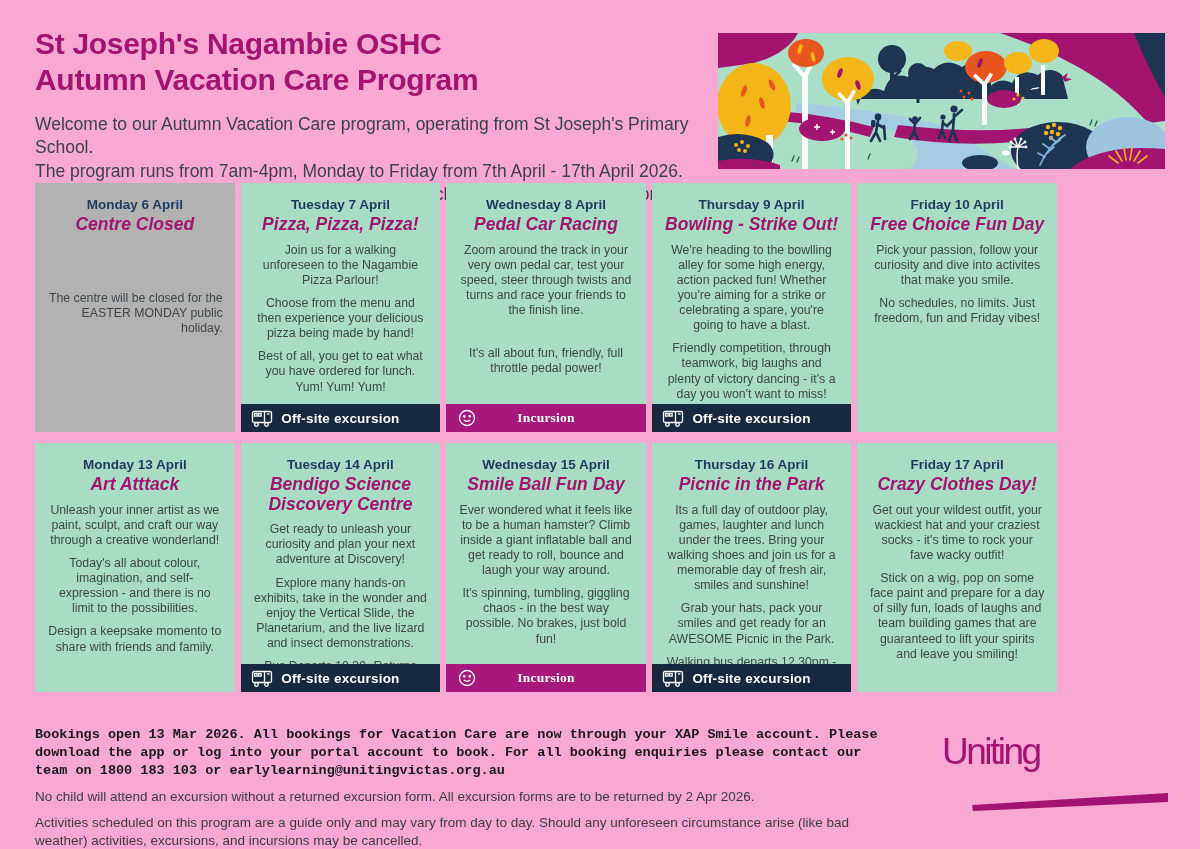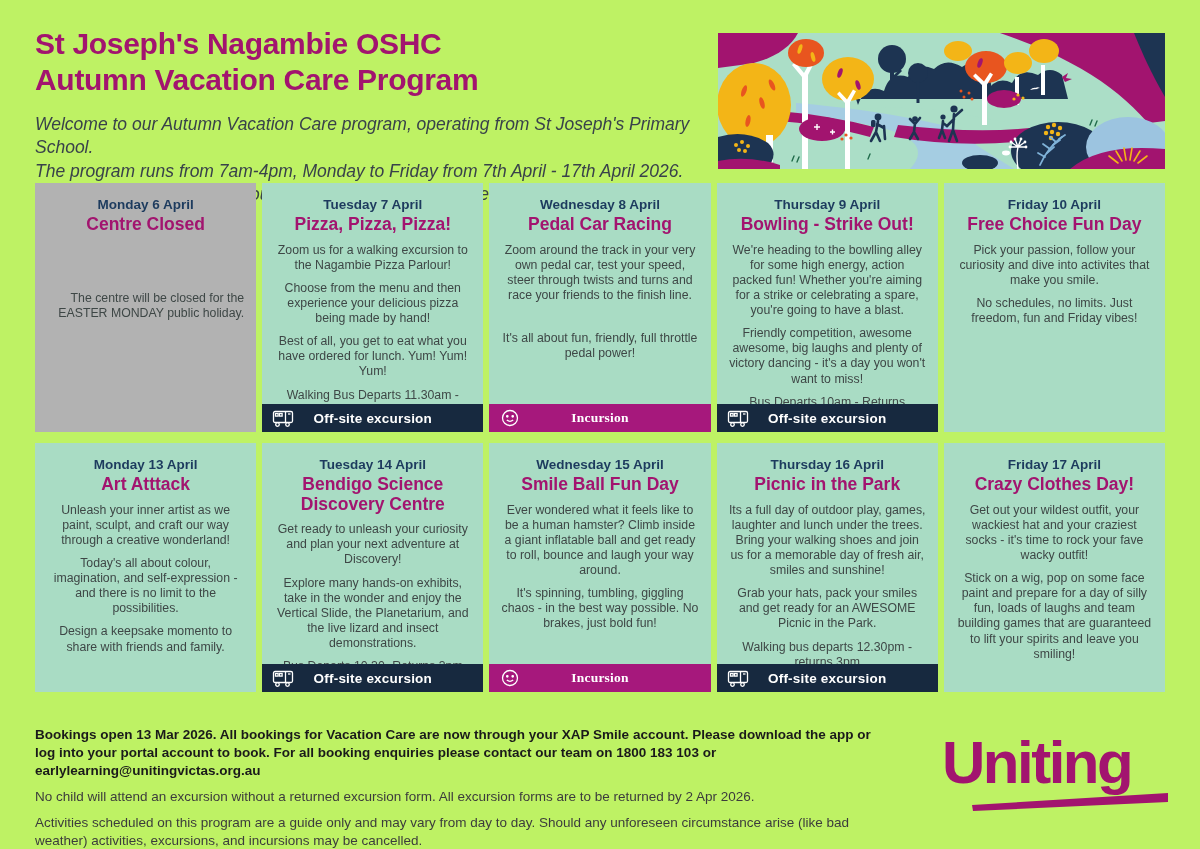--- a/index.html
+++ b/index.html
@@ -1,60 +1,60 @@
 <!DOCTYPE html>
 <html><head>
 <meta charset="utf-8">
 <style>
   * { margin:0; padding:0; box-sizing:border-box; }
   body { background:#e8e8e8; font-family:"Liberation Sans", sans-serif; }
   .page {
-    position:relative; width:1200px; height:849px; background:#bef264;
+    position:relative; width:1200px; height:849px; background:#f9a8d4;
     margin:0 auto; overflow:hidden;
     --magenta:#a2146f; --bar-magenta:#a6187c; --navy:#1d3b5e; --bar-navy:#17293f;
     --mint:#a9dcc4; --grey:#b2b2b2; --body-text:#3e4746;
   }
   .page-title {
     position:absolute; left:35px; top:26px;
     font-size:30px; font-weight:800; color:var(--magenta);
     line-height:1.2; letter-spacing:-0.3px;
   }
   .intro {
     position:absolute; left:35px; top:113px; width:690px;
-    font-size:17.5px; color:#39424a; line-height:1.33;font-style:italic;
+    font-size:17.5px; color:#39424a; line-height:1.33;
   }
   .illustration { position:absolute; left:718px; top:33px; width:447px; height:136px; }
 
   .cards {
-    position:absolute; left:35px; top:183px; width:1130px;
+    position:absolute; left:35px; top:183px; width:1022px;
     display:grid; grid-template-columns:repeat(5, 1fr);
     grid-auto-rows:249px; gap:11px 6px;
   }
   .card { position:relative; background:var(--mint); text-align:center; padding:10px 12px 30px; overflow:hidden; }
   .card.closed { background:var(--grey); }
   .card-date { font-size:13.5px; font-weight:700; color:var(--navy); margin-top:4px; }
-  .card-title { font-size:17.5px; font-weight:800; color:var(--magenta); line-height:1.12; margin-top:3px; }
+  .card-title { font-size:17.5px; font-weight:800; color:var(--magenta); line-height:1.12; margin-top:3px;font-style:italic; }
   .card-body p { font-size:12.3px; line-height:1.23; color:var(--body-text); margin:8px 0; }
   .card.closed .card-body { margin-top:56px;text-align:right; }
   .badge {
     position:absolute; left:0; right:0; bottom:0; height:28px;
     display:flex; align-items:center; justify-content:center;
     color:#fff; font-weight:700; font-size:13.5px; letter-spacing:0.2px;
   }
   .badge.excursion { background:var(--bar-navy); }
   .badge.incursion { background:var(--bar-magenta);font-family:Liberation Serif, serif; }
   .badge .bicon { position:absolute; left:10px; top:4px; width:22px; height:20px; }
 
   .notes { position:absolute; left:35px; top:726px; width:855px; color:#3c3c3c; }
   .notes p { font-size:13.5px; line-height:1.34; margin-bottom:8px; }
-  .notes p.bold { font-weight:700; color:#1a1a1a; }
+  .notes p.bold { font-weight:700; color:#1a1a1a;font-family:Liberation Mono, monospace; }
 
   .logo { position:absolute; left:942px; top:733px; width:228px; height:90px; }
   .logo-word {
-    font-size:60px; font-weight:700; color:var(--magenta);
+    font-size:37px; font-weight:400; color:var(--magenta);
     letter-spacing:-2.5px; line-height:1;
   }
   .logo-swoosh { position:absolute; left:28px; top:60px; width:198px; height:18px; }
 </style>
 </head>
 <body>
 
 <div class="page">
 
   <div class="page-title">
@@ -213,21 +213,21 @@
       <div class="card-title">Centre Closed</div>
       <div class="card-body">
         <p>The centre will be closed for the EASTER MONDAY public holiday.</p>
       </div>
     </div>
 
     <div class="card">
       <div class="card-date">Tuesday 7 April</div>
       <div class="card-title">Pizza, Pizza, Pizza!</div>
       <div class="card-body">
-        <p>Zoom us for a walking excursion to the Nagambie Pizza Parlour!</p>
+        <p>Join us for a walking unforeseen to the Nagambie Pizza Parlour!</p>
         <p>Choose from the menu and then experience your delicious pizza being made by hand!</p>
         <p>Best of all, you get to eat what you have ordered for lunch. Yum! Yum! Yum!</p>
         <p>Walking Bus Departs 11.30am - Returns 2.30pm</p>
       </div>
       <div class="badge excursion">
         <svg class="bicon" viewBox="0 0 22 20" fill="none" stroke="#ffffff" stroke-width="1.3">
           <rect x="1.5" y="3.5" width="19" height="11" rx="1.5"></rect>
           <line x1="13.5" y1="3.5" x2="13.5" y2="14.5"></line>
           <rect x="3.5" y="5.5" width="2.6" height="2.6"></rect>
             <rect x="7.5" y="5.5" width="2.6" height="2.6"></rect>
@@ -255,21 +255,21 @@
         </svg>
         <span>Incursion</span>
       </div>
     </div>
 
     <div class="card">
       <div class="card-date">Thursday 9 April</div>
       <div class="card-title">Bowling - Strike Out!</div>
       <div class="card-body">
         <p>We're heading to the bowlling alley for some high energy, action packed fun! Whether you're aiming for a strike or celebrating a spare, you're going to have a blast.</p>
-        <p>Friendly competition, awesome awesome, big laughs and plenty of victory dancing - it's a day you won't want to miss!</p>
+        <p>Friendly competition, through teamwork, big laughs and plenty of victory dancing - it's a day you won't want to miss!</p>
         <p>Bus Departs 10am - Returns 1.30pm</p>
       </div>
       <div class="badge excursion">
         <svg class="bicon" viewBox="0 0 22 20" fill="none" stroke="#ffffff" stroke-width="1.3">
           <rect x="1.5" y="3.5" width="19" height="11" rx="1.5"></rect>
           <line x1="13.5" y1="3.5" x2="13.5" y2="14.5"></line>
           <rect x="3.5" y="5.5" width="2.6" height="2.6"></rect>
             <rect x="7.5" y="5.5" width="2.6" height="2.6"></rect>
           <line x1="16" y1="6" x2="18.5" y2="6"></line>
           <circle cx="5.5" cy="16.5" r="1.8"></circle>

